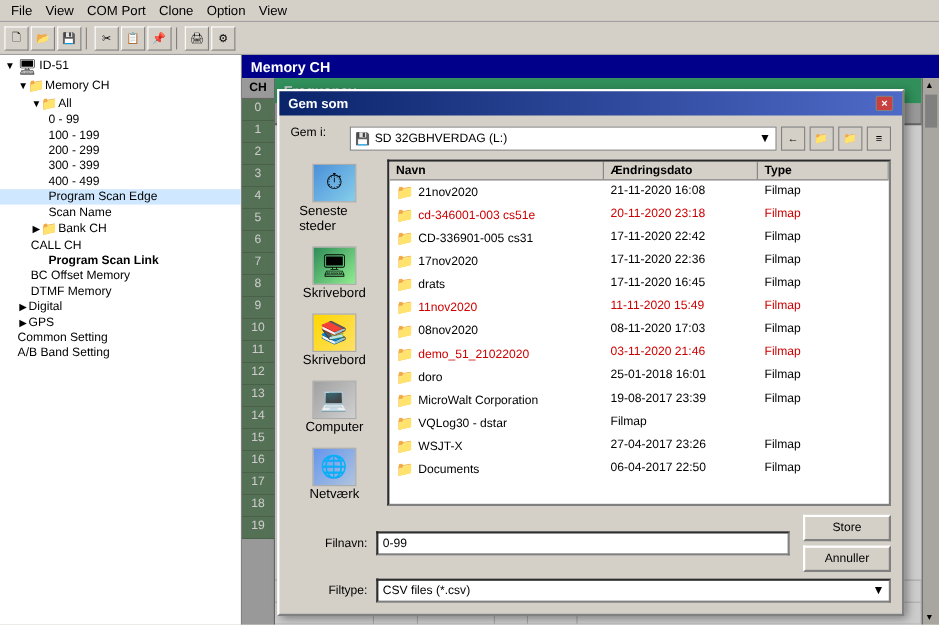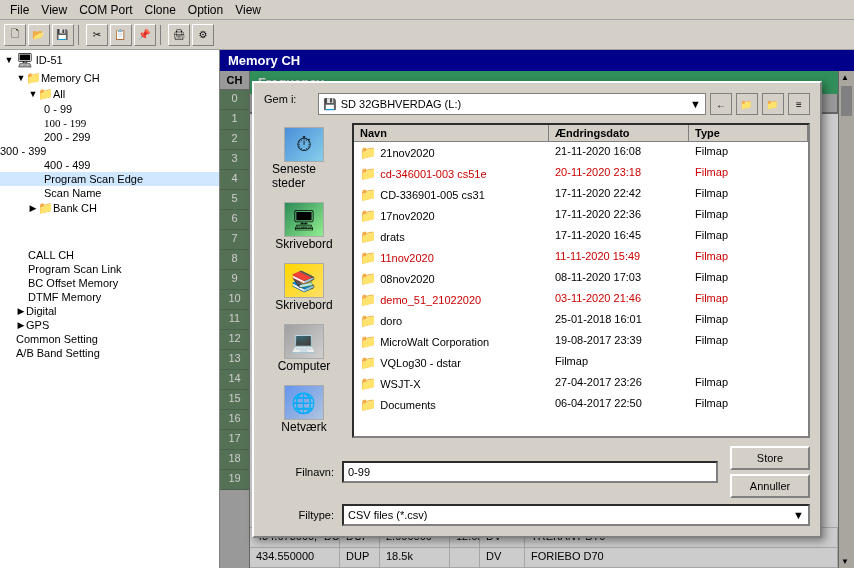--- a/index.html
+++ b/index.html
@@ -127,47 +127,47 @@
       <span>Memory CH</span>
     </div>
     <div class="tree-item" style="padding-left:28px;">
       <span class="expand-icon">▼</span>
       <span class="folder-icon" style="color:#ffd700;">📁</span>
       <span>All</span>
     </div>
     <div class="tree-item" style="padding-left:44px;">
       <span>0 - 99</span>
     </div>
-    <div class="tree-item" style="padding-left:44px;font-family:Liberation Serif, serif;">
+    <div class="tree-item" style="padding-left:44px;">
       <span>100 - 199</span>
     </div>
     <div class="tree-item" style="padding-left:44px;">
       <span>200 - 299</span>
     </div>
-    <div class="tree-item" style="align-items:center;">
+    <div class="tree-item" style="padding-left:44px;align-items:center;">
       <span>300 - 399</span>
     </div>
     <div class="tree-item" style="padding-left:44px;">
       <span>400 - 499</span>
     </div>
     <div class="tree-item" style="padding-left:44px; background:#d0e8ff;">
       <span>Program Scan Edge</span>
     </div>
     <div class="tree-item" style="padding-left:44px;">
       <span>Scan Name</span>
     </div>
     <div class="tree-item" style="padding-left:28px;">
       <span class="expand-icon">▶</span>
       <span class="folder-icon" style="color:#ffd700;">📁</span>
       <span>Bank CH</span>
     </div>
-    <div class="tree-item" style="padding-left:28px;margin-top:32px;">
+    <div class="tree-item" style="padding-left:28px;">
       <span>CALL CH</span>
     </div>
-    <div class="tree-item" style="padding-left:28px;">
+    <div class="tree-item" style="padding-left:44px;font-weight:bold;">
       <span>Program Scan Link</span>
     </div>
     <div class="tree-item" style="padding-left:28px;">
       <span>BC Offset Memory</span>
     </div>
     <div class="tree-item" style="padding-left:28px;">
       <span>DTMF Memory</span>
     </div>
     <div class="tree-item" style="padding-left:16px;">
       <span class="expand-icon">▶</span>
@@ -257,20 +257,24 @@
         <div class="scroll-arrow">▲</div>
         <div style="flex:1; background:#d4d0c8;">
           <div style="height:30px; background:#a0a0a0; margin:2px; cursor:pointer;"></div>
         </div>
         <div class="scroll-arrow">▼</div>
       </div>
 
       <div class="dialog-overlay">
         <div class="dialog">
 
+          <div class="dialog-titlebar">
+            <span>Gem som</span>
+            <div class="dialog-close">×</div>
+          </div>
 
           <div class="dialog-content">
 
             <div class="save-location-row">
               <span class="save-location-label">Gem i:</span>
               <div class="save-location-select">
                 <span style="margin-right:4px;">💾</span>
                 <span>SD 32GBHVERDAG (L:)</span>
                 <span style="margin-left:auto;">▼</span>
               </div>

